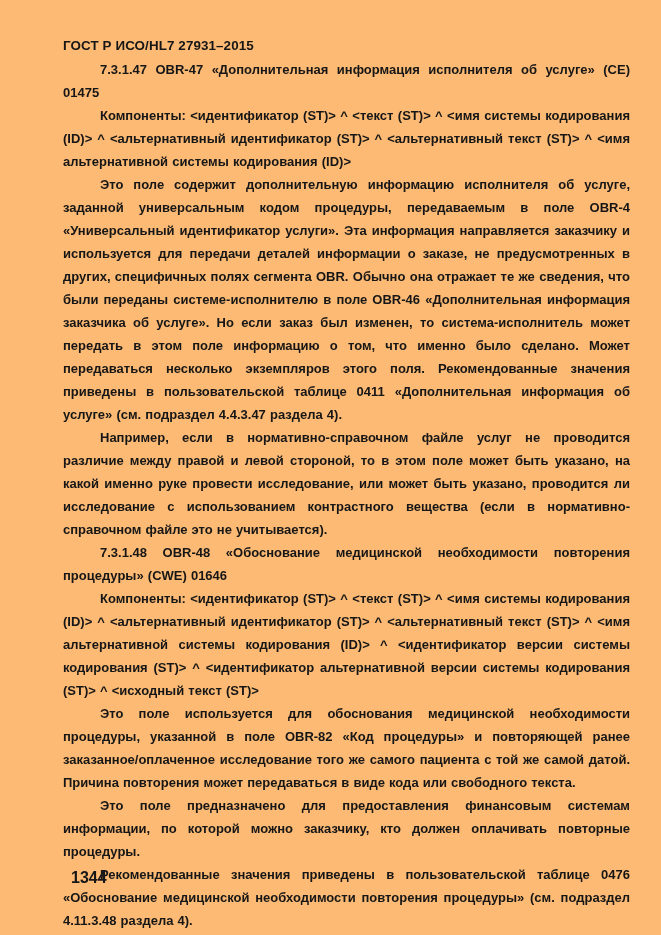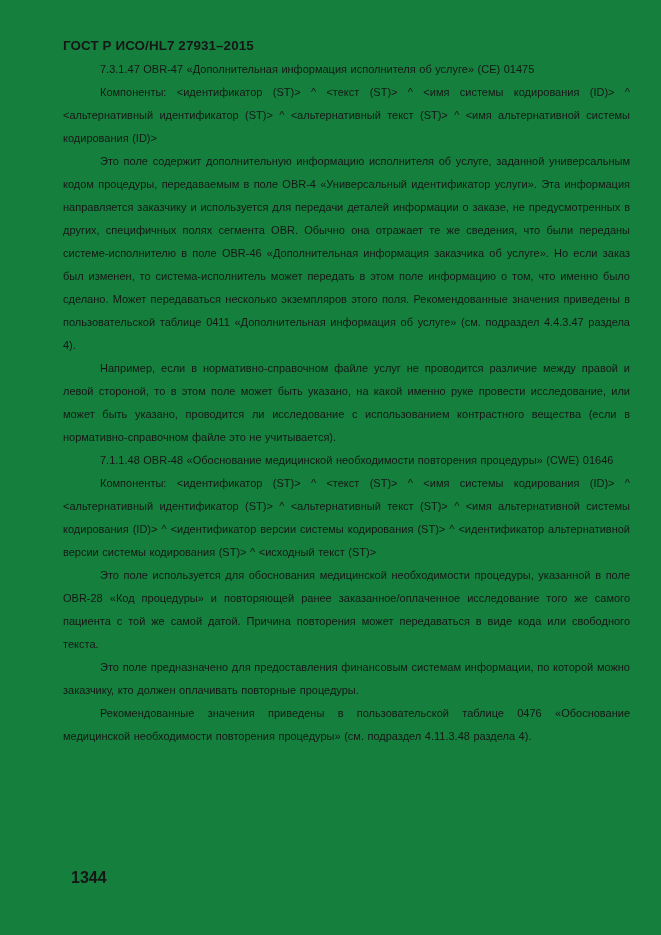--- a/index.html
+++ b/index.html
@@ -9,35 +9,36 @@
     height: 935px;
     font-family: "Liberation Sans", "DejaVu Sans", sans-serif;
     color: #161616;
     overflow: hidden;
   }
   .page {
     position: relative;
     width: 661px;
     height: 935px;
     padding: 34px 31px 0 63px;
-    background: #15803d;
+    background: #fdba74;
   }
   .doc-header {
     font-weight: bold;
     font-size: 13.4px;
     line-height: 23px;
     margin-bottom: 1px;
     letter-spacing: 0.1px;
   }
   .content p {
-    font-size: 11px;
+    font-size: 13px;
     line-height: 23px;
     text-align: justify;
     text-indent: 37px;
     word-spacing: 0.5px;
+    font-weight: bold;
   }
   .page-number {
     position: absolute;
     left: 63px;
     top: 866px;
     font-weight: bold;
     font-size: 16px;
     line-height: 23px;
     margin-left: 8px;
   }
@@ -47,22 +48,22 @@
 
 <div class="page">
 
   <div class="doc-header">ГОСТ Р ИСО/HL7 27931–2015</div>
 
   <div class="content">
     <p>7.3.1.47 OBR-47 «Дополнительная информация исполнителя об услуге» (CE) 01475</p>
     <p>Компоненты: &lt;идентификатор (ST)&gt; ^ &lt;текст (ST)&gt; ^ &lt;имя системы кодирования (ID)&gt; ^ &lt;альтернативный идентификатор (ST)&gt; ^ &lt;альтернативный текст (ST)&gt; ^ &lt;имя альтернативной системы кодирования (ID)&gt;</p>
     <p>Это поле содержит дополнительную информацию исполнителя об услуге, заданной универсальным кодом процедуры, передаваемым в поле OBR-4 «Универсальный идентификатор услуги». Эта информация направляется заказчику и используется для передачи деталей информации о заказе, не предусмотренных в других, специфичных полях сегмента OBR. Обычно она отражает те же сведения, что были переданы системе-исполнителю в поле OBR-46 «Дополнительная информация заказчика об услуге». Но если заказ был изменен, то система-исполнитель может передать в этом поле информацию о том, что именно было сделано. Может передаваться несколько экземпляров этого поля. Рекомендованные значения приведены в пользовательской таблице 0411 «Дополнительная информация об услуге» (см. подраздел 4.4.3.47 раздела 4).</p>
     <p>Например, если в нормативно-справочном файле услуг не проводится различие между правой и левой стороной, то в этом поле может быть указано, на какой именно руке провести исследование, или может быть указано, проводится ли исследование с использованием контрастного вещества (если в нормативно-справочном файле это не учитывается).</p>
-    <p>7.1.1.48 OBR-48 «Обоснование медицинской необходимости повторения процедуры» (CWE) 01646</p>
+    <p>7.3.1.48 OBR-48 «Обоснование медицинской необходимости повторения процедуры» (CWE) 01646</p>
     <p>Компоненты: &lt;идентификатор (ST)&gt; ^ &lt;текст (ST)&gt; ^ &lt;имя системы кодирования (ID)&gt; ^ &lt;альтернативный идентификатор (ST)&gt; ^ &lt;альтернативный текст (ST)&gt; ^ &lt;имя альтернативной системы кодирования (ID)&gt; ^ &lt;идентификатор версии системы кодирования (ST)&gt; ^ &lt;идентификатор альтернативной версии системы кодирования (ST)&gt; ^ &lt;исходный текст (ST)&gt;</p>
-    <p>Это поле используется для обоснования медицинской необходимости процедуры, указанной в поле OBR-28 «Код процедуры» и повторяющей ранее заказанное/оплаченное исследование того же самого пациента с той же самой датой. Причина повторения может передаваться в виде кода или свободного текста.</p>
+    <p>Это поле используется для обоснования медицинской необходимости процедуры, указанной в поле OBR-82 «Код процедуры» и повторяющей ранее заказанное/оплаченное исследование того же самого пациента с той же самой датой. Причина повторения может передаваться в виде кода или свободного текста.</p>
     <p>Это поле предназначено для предоставления финансовым системам информации, по которой можно заказчику, кто должен оплачивать повторные процедуры.</p>
     <p>Рекомендованные значения приведены в пользовательской таблице 0476 «Обоснование медицинской необходимости повторения процедуры» (см. подраздел 4.11.3.48 раздела 4).</p>
   </div>
 
   <div class="page-number">1344</div>
 
 </div>
 
 </body></html>

